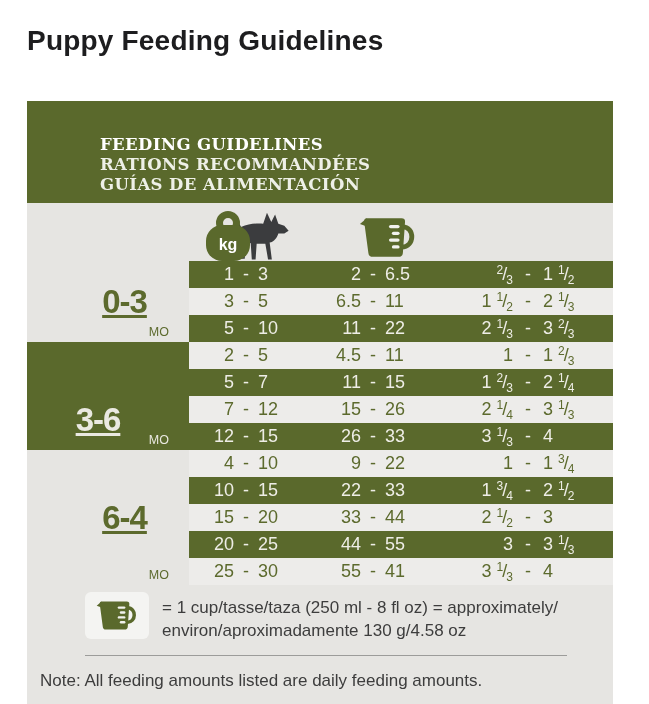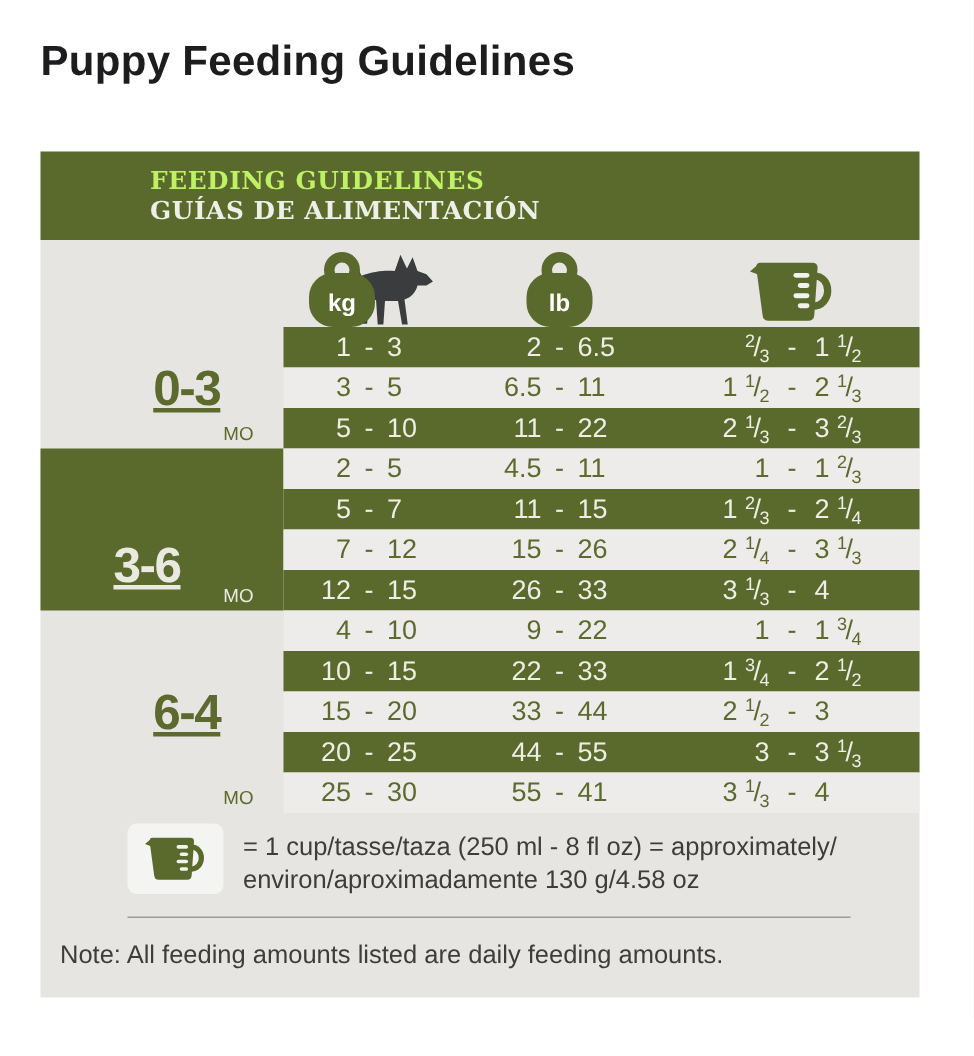--- a/index.html
+++ b/index.html
@@ -13,21 +13,21 @@
   html,body{margin:0;padding:0;}
   body{background:#ffffff;font-family:"Liberation Sans",sans-serif;}
   .canvas{width:649px;height:704px;background:#fff;overflow:hidden;position:relative;}
   .page{padding:26px 12px 0 27px;}
   h1.title{margin:0;font-size:28px;line-height:30px;font-weight:700;color:#1d1d1f;letter-spacing:.2px;}
 
   .table-card{width:586px;margin-top:45px;}
   .tbl-header{background:var(--olive);padding:10px 0 9px 73px;
     font-family:"DejaVu Serif","Liberation Serif",serif;font-weight:700;
     font-size:16.5px;line-height:1.2;letter-spacing:.4px;}
-  .tbl-header .l1{color:#bef264;}
+  .tbl-header .l1{color:#ffffff;margin-top:24px;}
   .tbl-header .l2,.tbl-header .l3{color:#eef0e7;}
 
   .tbl-body{background:var(--panel);padding-bottom:16px;}
 
   
   .icons-row{display:flex;height:58px;}
   .label-spacer{width:162px;}
   .icon-col{display:flex;align-items:flex-end;justify-content:center;position:relative;}
   .icon-col.kg{width:114px;}
   .icon-col.lb{width:140px;}
@@ -74,20 +74,21 @@
 <body>
 
 <div class="canvas">
   <div class="page">
     <h1 class="title">Puppy Feeding Guidelines</h1>
 
     <div class="table-card">
 
       <div class="tbl-header">
         <div class="l1">FEEDING GUIDELINES</div>
+        <div class="l2">RATIONS RECOMMANDÉES</div>
         <div class="l3">GUÍAS DE ALIMENTACIÓN</div>
       </div>
 
       <div class="tbl-body">
 
         <div class="icons-row">
           <div class="label-spacer"></div>
 
           <div class="icon-col kg">
             <div class="kg-composite">
@@ -95,27 +96,20 @@
                 <path fill="#3b3c3e" d="M10,38 L3,6 L15,33 C30,27 45,26 56,27 L63,7 L71,24 L78,10 L84,27 L95,31 L103,40 L95,45 L84,45 C82,53 76,60 68,62 L72,93 L65,93 L60,64 L44,64 L42,93 L35,93 L33,63 L24,60 L22,92 L15,92 L14,56 C8,52 6,44 10,38 Z"></path>
               </svg>
               <svg class="bell" width="46" height="50" viewBox="0 0 46 50">
                 <circle cx="23" cy="12" r="8.5" fill="none" stroke="#5a692c" stroke-width="7"></circle>
                 <rect x="1" y="14" width="44" height="36" rx="16" fill="#5a692c"></rect>
                 <text x="23" y="39" text-anchor="middle" font-size="16" font-weight="bold" fill="#ffffff" font-family="Liberation Sans, sans-serif">kg</text>
               </svg>
             </div>
           </div>
 
-          <div class="icon-col lb">
-            <svg class="bell" width="46" height="50" viewBox="0 0 46 50">
-              <circle cx="23" cy="12" r="8.5" fill="none" stroke="#5a692c" stroke-width="7"></circle>
-              <rect x="1" y="14" width="44" height="36" rx="16" fill="#5a692c"></rect>
-              <text x="23" y="39" text-anchor="middle" font-size="16" font-weight="bold" fill="#ffffff" font-family="Liberation Sans, sans-serif">lb</text>
-            </svg>
-          </div>
 
           <div class="icon-col cups">
             <svg width="58" height="45" viewBox="0 0 60 46">
               <path fill="#5a692c" d="M8,3 L1,9 L9,12 Z"></path>
               <path fill="none" stroke="#5a692c" stroke-width="5" d="M45,12 C58,12 58,33 44,33"></path>
               <path fill="#5a692c" d="M8,3 H44 Q48,3 47.6,7 L45.4,39 Q45.1,43 41.1,43 H14 Q10,43 9.7,39 L5.4,7 Q5,3 8,3 Z"></path>
               <rect x="31" y="10" width="11" height="3.4" rx="1.7" fill="#f2f2ee"></rect>
               <rect x="34" y="17" width="8" height="3.4" rx="1.7" fill="#f2f2ee"></rect>
               <rect x="31" y="24" width="11" height="3.4" rx="1.7" fill="#f2f2ee"></rect>
               <rect x="34" y="31" width="8" height="3.4" rx="1.7" fill="#f2f2ee"></rect>

